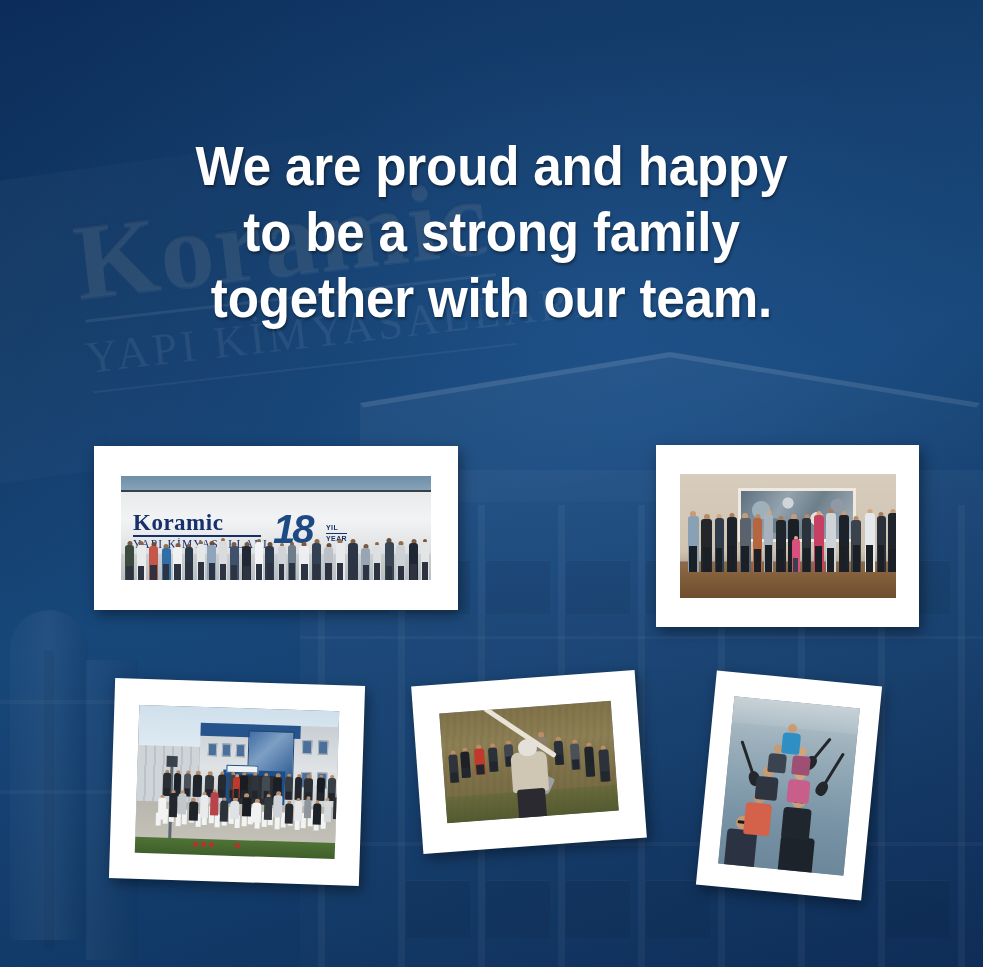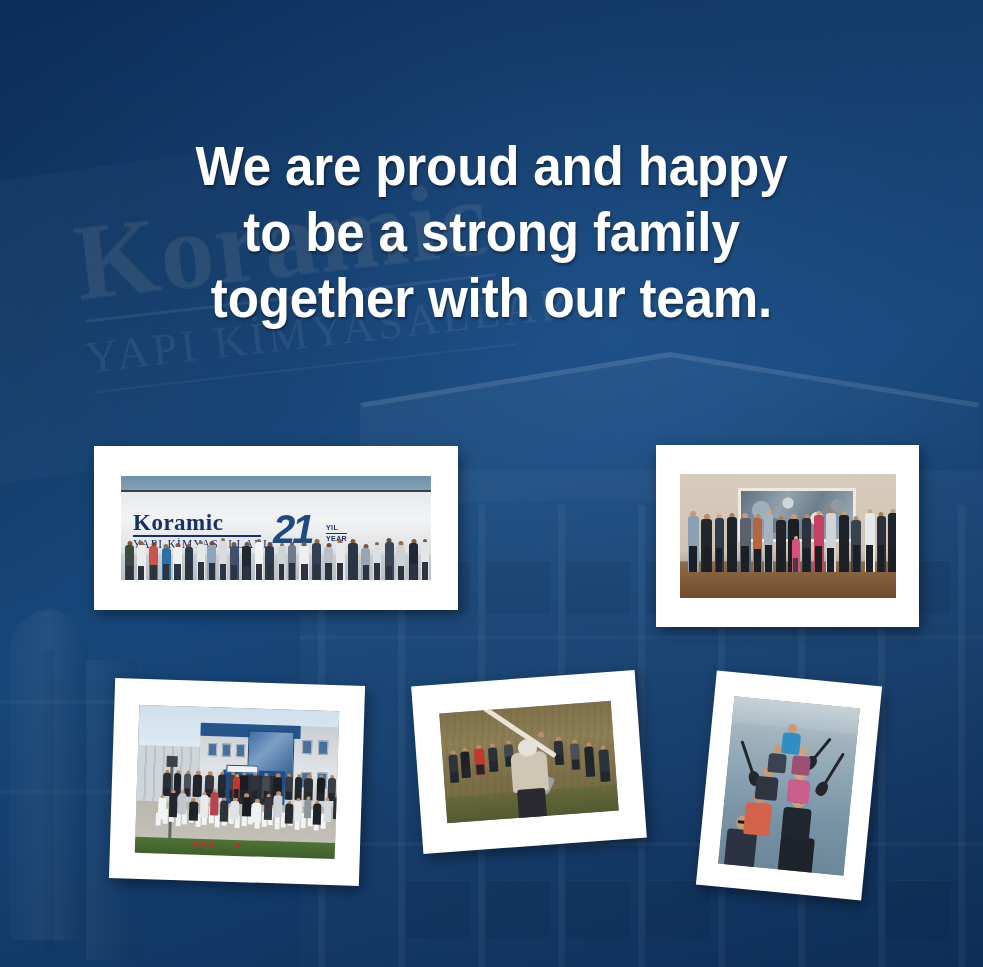--- a/index.html
+++ b/index.html
@@ -410,21 +410,21 @@
 
   <div class="frame" id="frame1">
     <div class="photo" id="photo1">
       <div class="p1-sky"></div>
       <div class="p1-truck">
         <div class="p1-logo">
           <div class="p1-word">Koramic</div>
           <div class="p1-rule"></div>
           <div class="p1-sub">YAPI KİMYASALLARI</div>
         </div>
-        <div class="p1-25">21</div>
+        <div class="p1-25">18</div>
         <div class="p1-yy">
           <div>YIL</div>
           <div class="divider"></div>
           <div>YEAR</div>
         </div>
       </div>
       <div class="crowd" id="crowd1">
           <div class="pp" style="left: 4px; width: 9px; height: 39px; bottom: 0px;">
             <div class="head" style="width: 5px; height: 5px; background: rgb(122, 87, 63);"></div>
             <div class="body" style="height: 35px; background: rgb(61, 74, 63);"></div>

